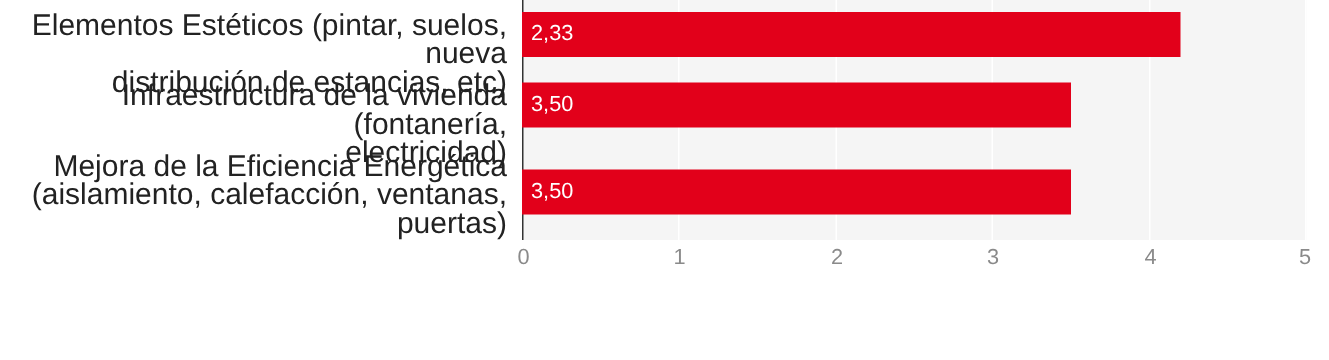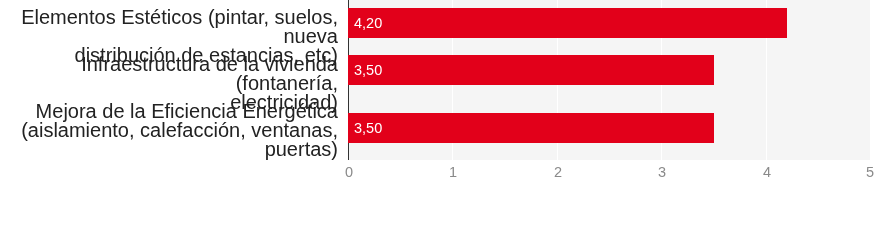--- a/index.html
+++ b/index.html
@@ -107,21 +107,21 @@
 
   <div id="plot">
     <div class="gridline" style="left:104px;"></div>
     <div class="gridline" style="left:209px;"></div>
     <div class="gridline" style="left:313px;"></div>
     <div class="gridline" style="left:418px;"></div>
     <div class="gridline" style="left:522px;"></div>
     <div class="axis-line"></div>
 
     <div class="bar" style="left:0; top:8px; width:439px;">
-      <span class="bar-label">4,20</span>
+      <span class="bar-label">2,33</span>
     </div>
     <div class="bar" style="left:0; top:55px; width:366px;">
       <span class="bar-label">3,50</span>
     </div>
     <div class="bar" style="left:0; top:113px; width:366px;">
       <span class="bar-label">3,50</span>
     </div>
   </div>
 
   <div id="xaxis">

